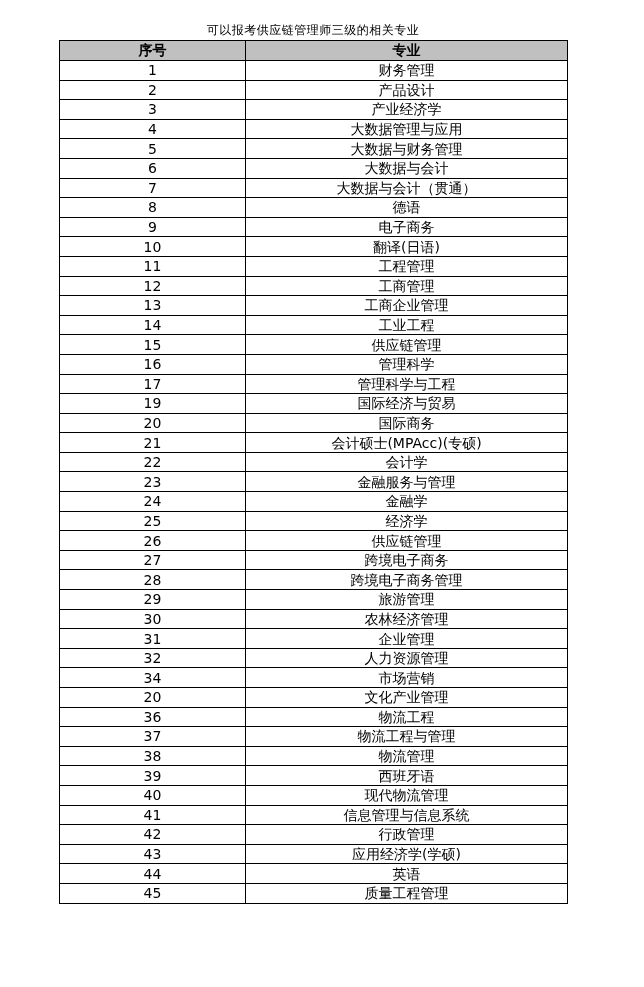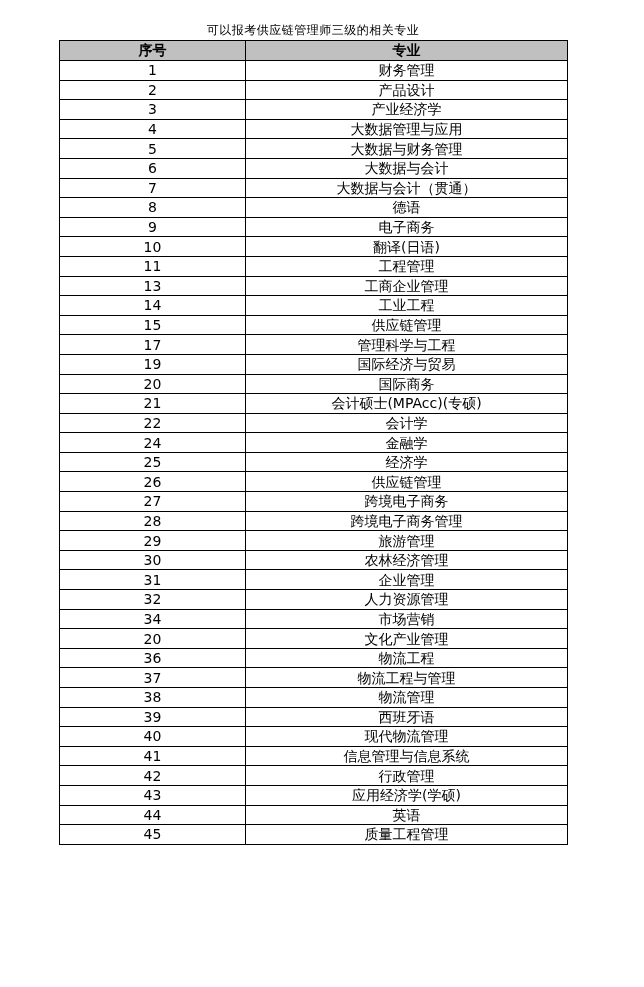--- a/index.html
+++ b/index.html
@@ -110,50 +110,62 @@
       </tr>
       <tr>
         <td>10</td>
         <td>翻译(日语)</td>
       </tr>
       <tr>
         <td>11</td>
         <td>工程管理</td>
       </tr>
       <tr>
+        <td>12</td>
+        <td>工商管理</td>
+      </tr>
+      <tr>
         <td>13</td>
         <td>工商企业管理</td>
       </tr>
       <tr>
         <td>14</td>
         <td>工业工程</td>
       </tr>
       <tr>
         <td>15</td>
         <td>供应链管理</td>
       </tr>
       <tr>
+        <td>16</td>
+        <td>管理科学</td>
+      </tr>
+      <tr>
         <td>17</td>
         <td>管理科学与工程</td>
       </tr>
       <tr>
         <td>19</td>
         <td>国际经济与贸易</td>
       </tr>
       <tr>
         <td>20</td>
         <td>国际商务</td>
       </tr>
       <tr>
         <td>21</td>
         <td>会计硕士(MPAcc)(专硕)</td>
       </tr>
       <tr>
         <td>22</td>
         <td>会计学</td>
+      </tr>
+      <tr>
+        <td>23</td>
+        <td>金融服务与管理</td>
       </tr>
       <tr>
         <td>24</td>
         <td>金融学</td>
       </tr>
       <tr>
         <td>25</td>
         <td>经济学</td>
       </tr>
       <tr>

